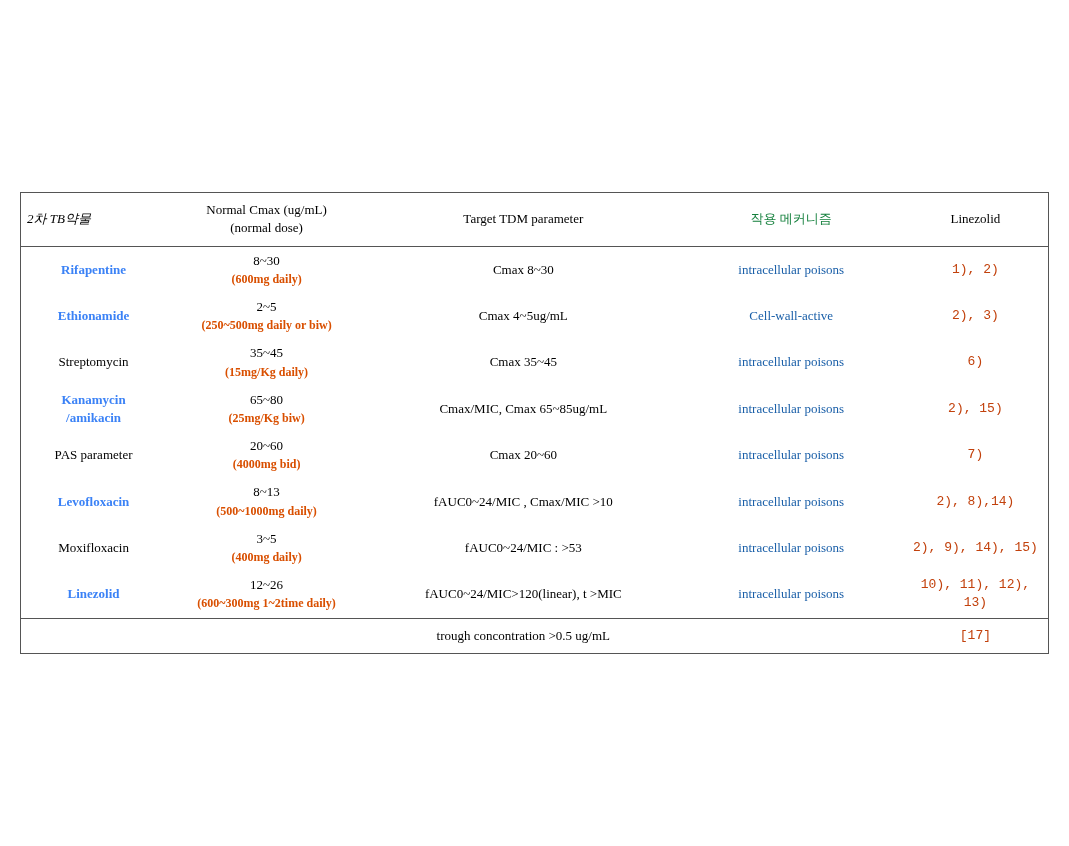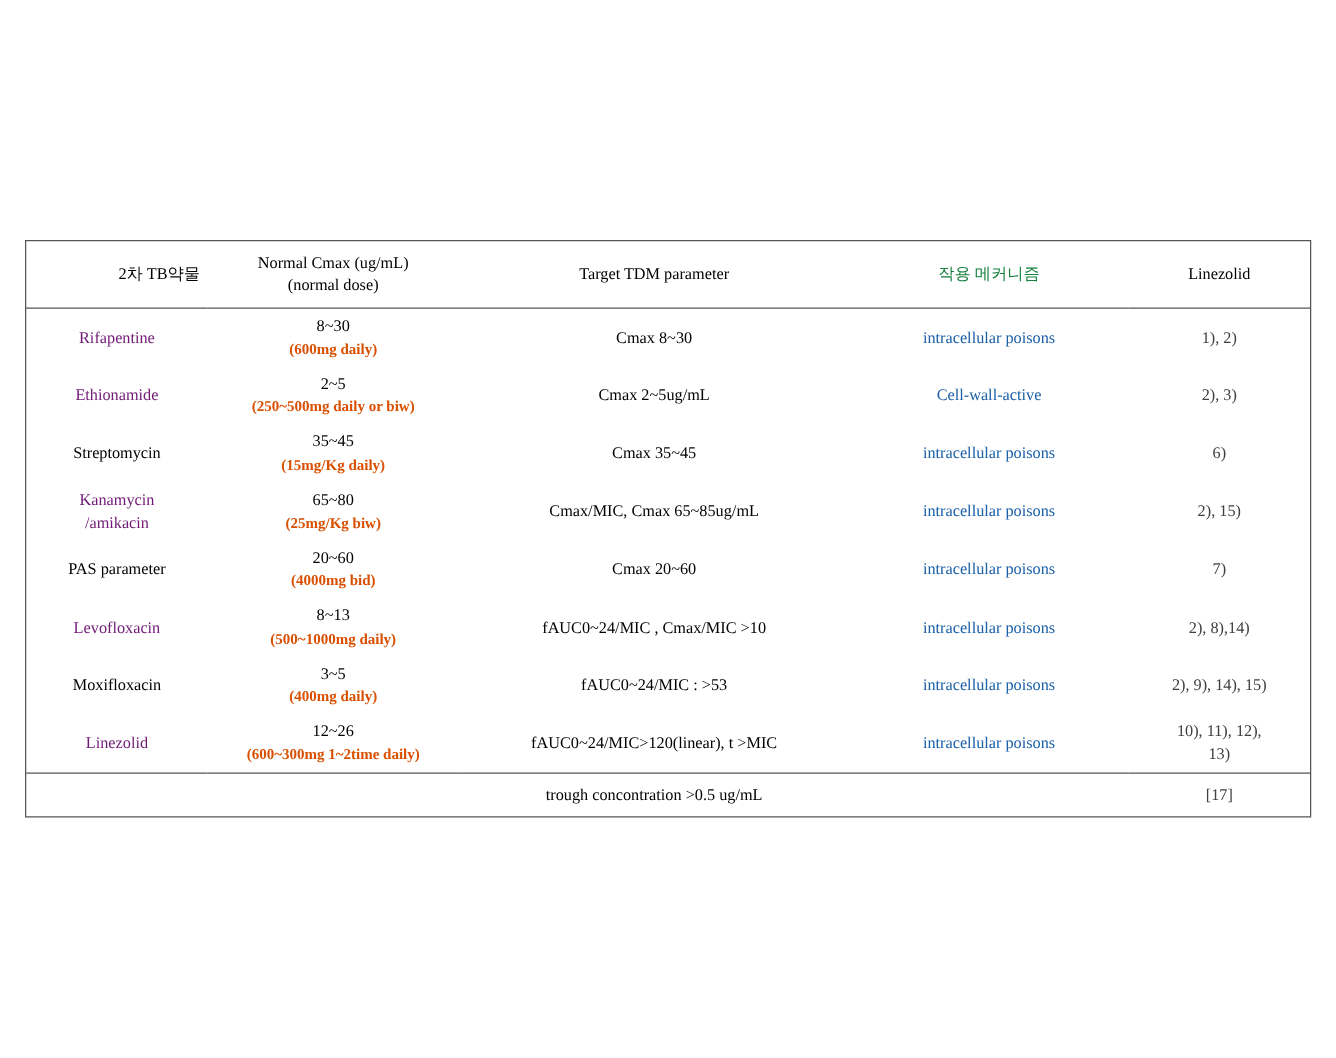--- a/index.html
+++ b/index.html
@@ -37,36 +37,37 @@
       vertical-align: middle;
       font-size: 13px;
       line-height: 1.4;
     }
     tbody tr:last-child td {
       border-top: 1.5px solid #555;
       padding-top: 8px;
       padding-bottom: 8px;
     }
     .drug-name {
-      color: #701a75;
+      color: #3b82f6;
       font-size: 13px;
+      font-weight: bold;
     }
     .drug-dose {
       color: #d94f00;
       font-size: 12px;
       font-weight: bold;
     }
     .col-drug { width: 130px; text-align: center; }
     .col-cmax { width: 180px; }
     .col-target { width: 280px; }
     .col-mech { width: 200px; color: #15803d; }
     .col-ref { width: 130px; }
-    th.col-drug { text-align: right; }
+    th.col-drug { text-align: left; font-style: italic; }
     td.col-mech { color: #1a5fa8; }
-    td.col-ref { color: #404040; }
+    td.col-ref { color: #c2410c; font-family: Liberation Mono, monospace; }
   </style>
 </head>
 <body>
 
 <div class="table-wrapper">
   <table>
     <thead>
       <tr>
         <th class="col-drug">2차 TB약물</th>
         <th class="col-cmax">Normal Cmax (ug/mL)<br>(normal dose)</th>
@@ -79,21 +80,21 @@
     <tr>
           <td class="col-drug"><span class="drug-name">Rifapentine</span></td>
           <td class="col-cmax"><span>8~30</span><br><span class="drug-dose">(600mg daily)</span></td>
           <td class="col-target">Cmax 8~30</td>
           <td class="col-mech">intracellular poisons</td>
           <td class="col-ref">1), 2)</td>
         </tr>
         <tr>
           <td class="col-drug"><span class="drug-name">Ethionamide</span></td>
           <td class="col-cmax"><span>2~5</span><br><span class="drug-dose">(250~500mg daily or biw)</span></td>
-          <td class="col-target">Cmax 2~5ug/mL</td>
+          <td class="col-target">Cmax 4~5ug/mL</td>
           <td class="col-mech">Cell-wall-active</td>
           <td class="col-ref">2), 3)</td>
         </tr>
         <tr>
           <td class="col-drug"><span class="">Streptomycin</span></td>
           <td class="col-cmax"><span>35~45</span><br><span class="drug-dose">(15mg/Kg daily)</span></td>
           <td class="col-target">Cmax 35~45</td>
           <td class="col-mech">intracellular poisons</td>
           <td class="col-ref">6)</td>
         </tr>

